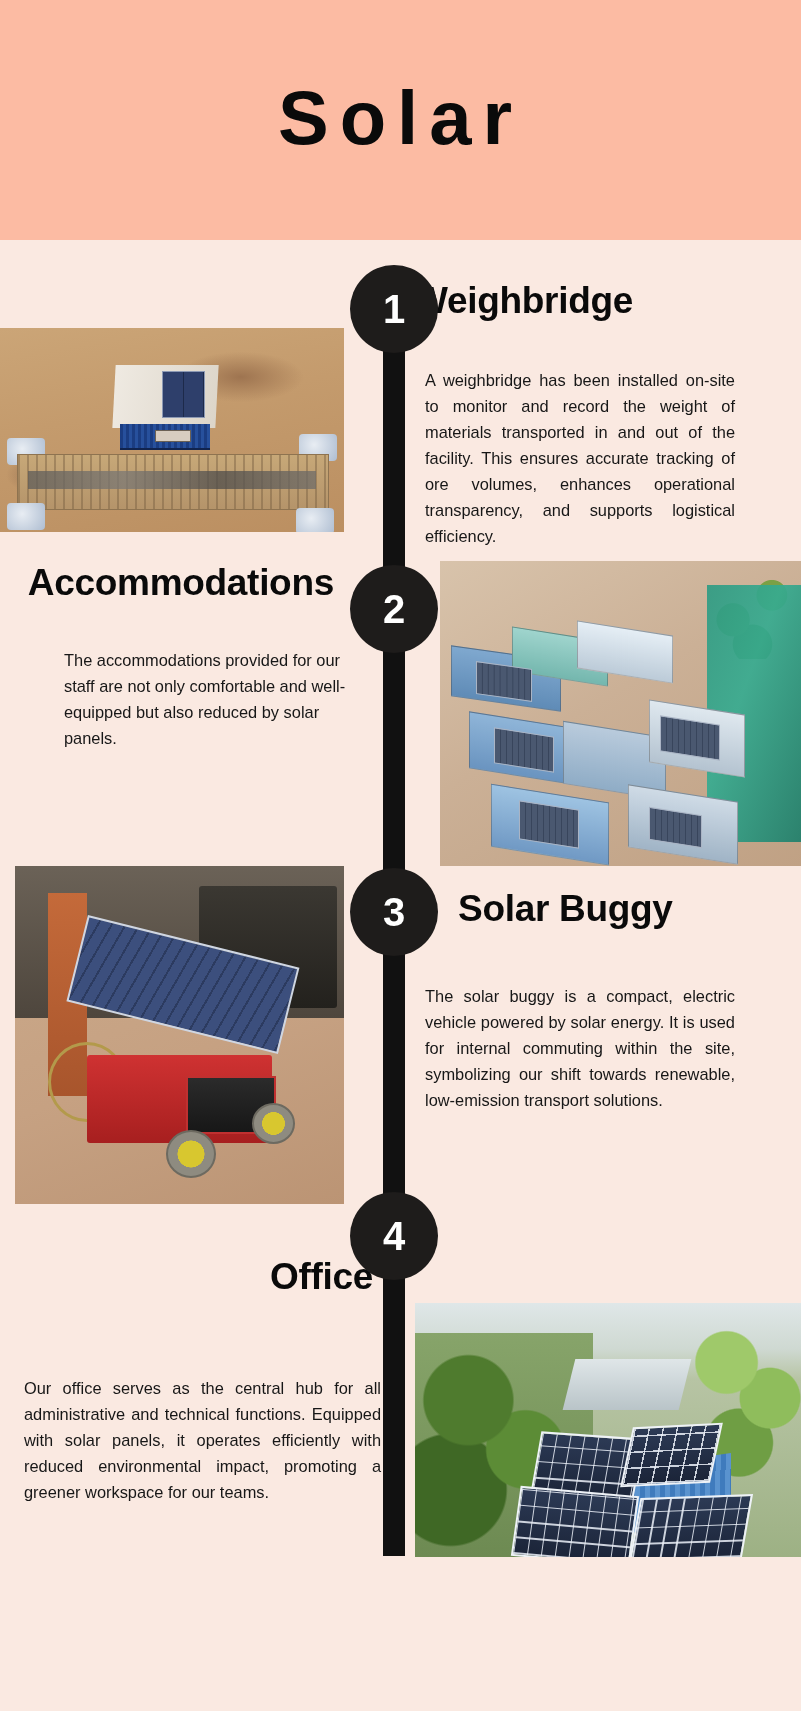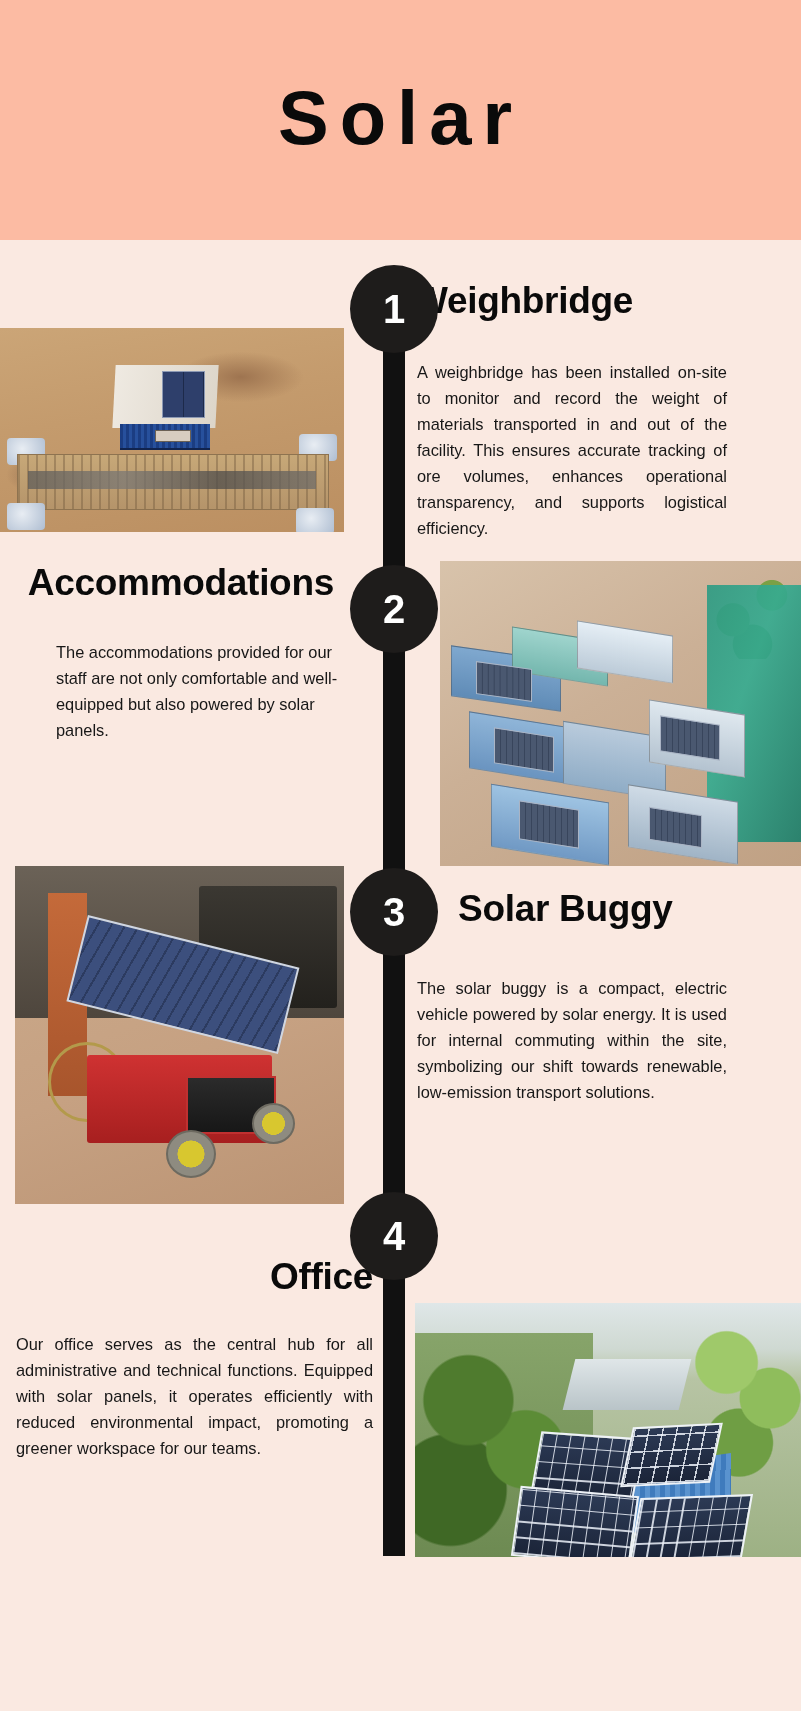--- a/index.html
+++ b/index.html
@@ -80,39 +80,39 @@
     color: #0a0a0a;
     line-height: 1.05;
     margin: 0;
     letter-spacing: -0.3px;
   }
   .para {
     font-family: "Liberation Sans", sans-serif;
     font-size: 16.4px;
     line-height: 1.58;
     color: #171717;
-    margin: 4px;
+    margin: 12px;
   }
   .para.justify { text-align: justify; }
   .para.left { text-align: left; }
 
   
   .right-text { left: 413px; width: 310px; }
 
   #sec1-head { top: 282px; }
   #sec1-body { top: 356px; }
 
   #sec2-head { top: 564px; width: 330px; left: 4px; text-align: right; }
   #sec2-body { top: 636px; left: 52px; width: 290px; }
 
   #sec3-head { top: 890px; left: 458px; }
   #sec3-body { top: 972px; }
 
   #sec4-head { top: 1258px; left: 0px; width: 373px; text-align: right; }
-  #sec4-body { top: 1328px; left: 12px; width: 357px; }
+  #sec4-body { top: 1364px; left: 12px; width: 357px; }
 
   
   .photo {
     position: absolute;
     overflow: hidden;
     background: #c9a888;
     z-index: 1;
   }
   .photo-inner { position: absolute; inset: 0; }
 
@@ -353,21 +353,21 @@
     <div class="cab c7"></div>
       <div class="cab c8"></div>
     <div class="sp s1"></div>
       <div class="sp s2"></div>
       <div class="sp s3"></div>
     <div class="sp s4"></div>
       <div class="sp s5"></div>
   </div>
 </div>
 <h2 class="sec heading" id="sec2-head">Accommodations</h2>
-<p class="sec para left" id="sec2-body">The accommodations provided for our staff are not only comfortable and well-equipped but also powered by solar panels.</p>
+<p class="sec para left" id="sec2-body">The accommodations provided for our staff are not only comfortable and well-equipped but also reduced by solar panels.</p>
 
 <div class="photo" id="photo3">
   <div class="photo-inner">
     <div class="dirt"></div>
     <div class="shed"></div>
     <div class="truck"></div>
     <div class="frame"></div>
     <div class="bike"></div>
     <div class="solarpanel"></div>
     <div class="buggy"></div>

